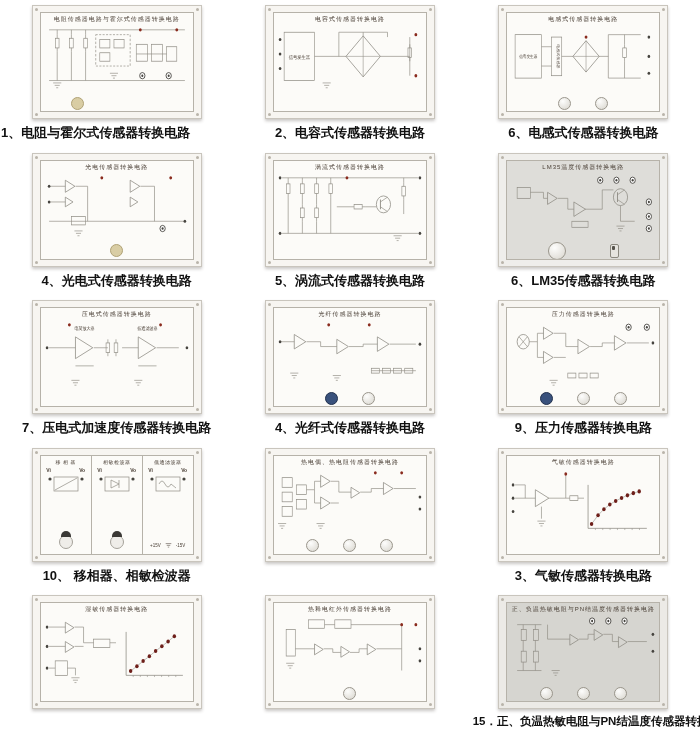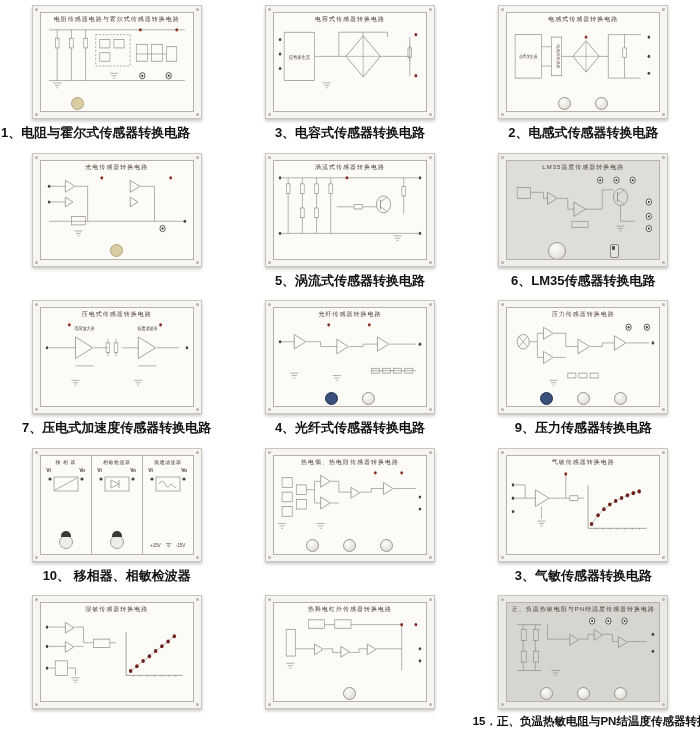--- a/index.html
+++ b/index.html
@@ -170,21 +170,21 @@
             <circle cx="6" cy="12" r="1.3" fill="#46443f"></circle>
             <circle cx="6" cy="24" r="1.3" fill="#46443f"></circle>
             <circle cx="6" cy="36" r="1.3" fill="#46443f"></circle>
             <circle cx="140" cy="8" r="1.4" fill="#8a2b1e"></circle>
             <circle cx="140" cy="42" r="1.4" fill="#8a2b1e"></circle>
             <text x="25" y="28" font-size="4.2" fill="#4b4037" text-anchor="middle" font-family="Liberation Sans, DejaVu Sans, sans-serif">信号发生器</text>
           </svg>
         <div class="knobs"></div>
       </div>
     </div>
-    <figcaption class="caption">3、电容式传感器转换电路</figcaption>
+    <figcaption class="caption">2、电容式传感器转换电路</figcaption>
   </figure>
     <figure class="cell v-white item-3">
     <div class="photo">
       <div class="screw s1"></div>
       <div class="screw s2"></div>
       <div class="screw s3"></div>
       <div class="screw s4"></div>
       <div class="inner">
         <div class="ptitle">电感式传感器转换电路</div>
         <svg class="sketch" viewBox="0 0 150 58" preserveAspectRatio="none">
@@ -211,21 +211,21 @@
             <circle cx="78" cy="10" r="1.4" fill="#8a2b1e"></circle>
             <text x="21" y="27" font-size="3.6" fill="#4b4037" text-anchor="middle" font-family="Liberation Sans, DejaVu Sans, sans-serif">信号发生器</text>
             <text x="49" y="26" font-size="3.4" fill="#4b4037" text-anchor="middle" font-family="Liberation Sans, DejaVu Sans, sans-serif" transform="rotate(90 49 26)">电感式传感器</text>
           </svg>
         <div class="knobs">
             <div class="knob k-white"></div>
             <div class="knob k-white"></div>
           </div>
       </div>
     </div>
-    <figcaption class="caption">2、电感式传感器转换电路</figcaption>
+    <figcaption class="caption">6、电感式传感器转换电路</figcaption>
   </figure>
     <figure class="cell v-white item-4">
     <div class="photo">
       <div class="screw s1"></div>
       <div class="screw s2"></div>
       <div class="screw s3"></div>
       <div class="screw s4"></div>
       <div class="inner">
         <div class="ptitle">光电传感器转换电路</div>
         <svg class="sketch" viewBox="0 0 150 58" preserveAspectRatio="none">
@@ -250,20 +250,21 @@
             <circle cx="120" cy="46" r="2.6" fill="#ffffff" stroke="#46443f" stroke-width="0.8"></circle>
             <circle cx="120" cy="46" r="1" fill="#46443f"></circle>
             <circle cx="60" cy="4" r="1.4" fill="#8a2b1e"></circle>
             <circle cx="128" cy="4" r="1.4" fill="#8a2b1e"></circle>
           </svg>
         <div class="knobs">
             <div class="knob k-beige"></div>
           </div>
       </div>
     </div>
+    <figcaption class="caption">4、光电式传感器转换电路</figcaption>
   </figure>
     <figure class="cell v-white item-5">
     <div class="photo">
       <div class="screw s1"></div>
       <div class="screw s2"></div>
       <div class="screw s3"></div>
       <div class="screw s4"></div>
       <div class="inner">
         <div class="ptitle">涡流式传感器转换电路</div>
         <svg class="sketch" viewBox="0 0 150 58" preserveAspectRatio="none">

